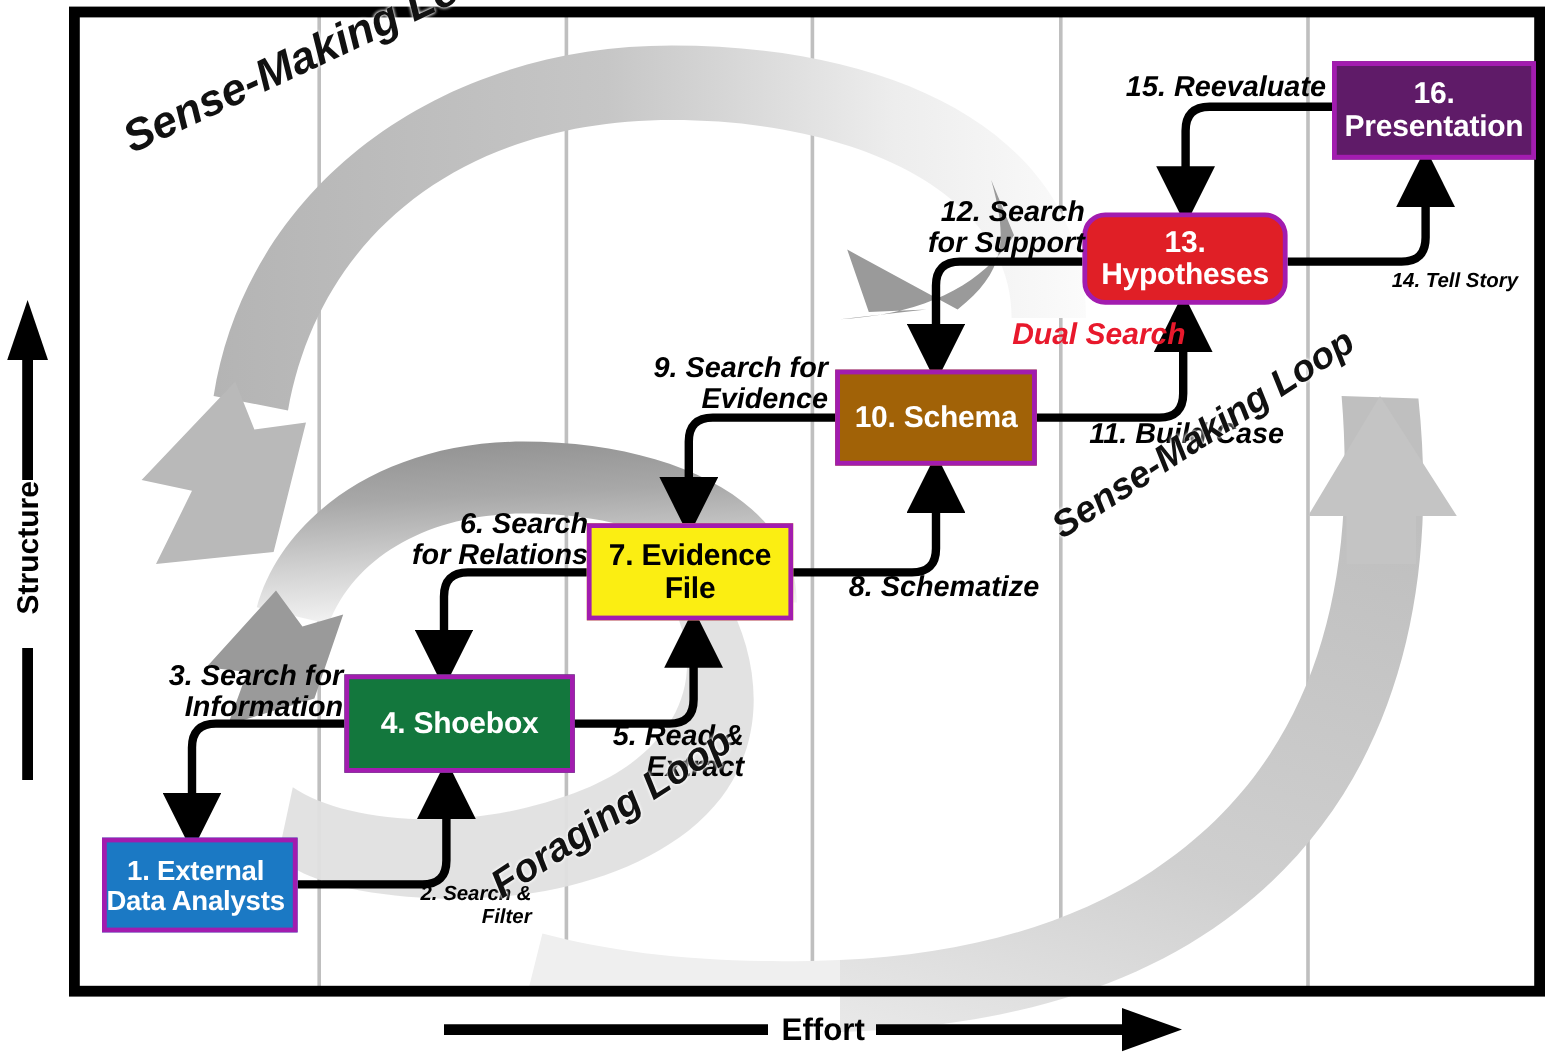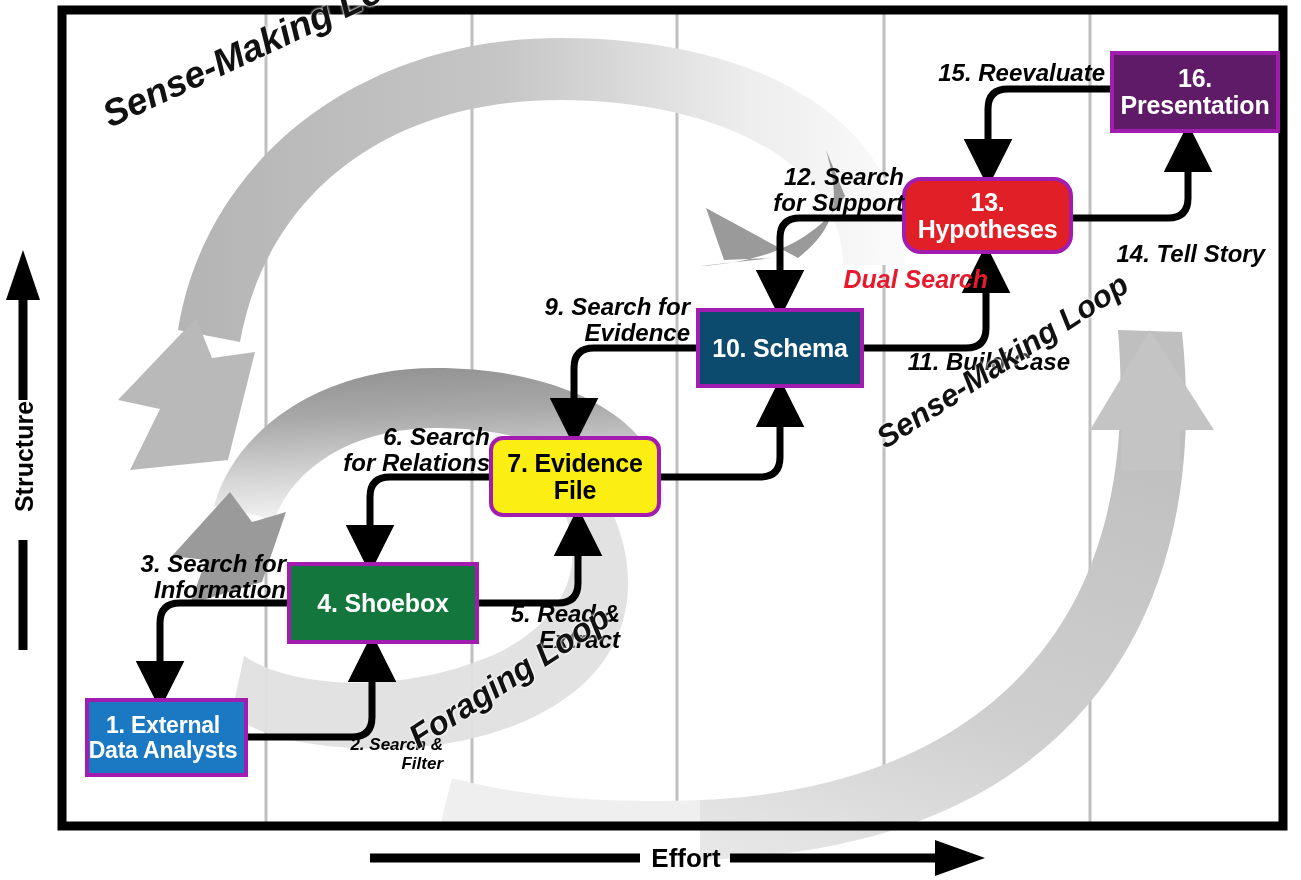--- a/index.html
+++ b/index.html
@@ -156,26 +156,26 @@
   </div>
   <div class="nodebox" style="left:85px;top:698px;width:156px;height:79px;background:transparent;border:none;color:#fff;font-size:23px;flex-direction:column;">
     <span>1. External</span>
     <span>Data Analysts</span>
   </div>
 
   <div class="nodebox" style="left:287px;top:562px;width:192px;height:82px;background:#13773D;color:#fff;font-size:25px;">
     <span>4. Shoebox</span>
   </div>
 
-  <div class="nodebox" style="left:489px;top:436px;width:172px;height:81px;background:#FBEE12;color:#000;font-size:25px;flex-direction:column;border-radius:14px;">
+  <div class="nodebox" style="left:489px;top:436px;width:172px;height:81px;background:#FBEE12;color:#000;font-size:25px;flex-direction:column;">
     <span>7. Evidence</span>
     <span>File</span>
   </div>
 
-  <div class="nodebox" style="left:696px;top:308px;width:168px;height:80px;background:#0c4a6e;color:#fff;font-size:25px;">
+  <div class="nodebox" style="left:696px;top:308px;width:168px;height:80px;background:#a16207;color:#fff;font-size:25px;">
     <span>10. Schema</span>
   </div>
 
   <div class="nodebox" style="left:902px;top:177px;width:171px;height:77px;background:#E01F26;color:#fff;font-size:25px;flex-direction:column;border-radius:19px;">
     <span>13.</span>
     <span>Hypotheses</span>
   </div>
 
   <div class="nodebox" style="left:1110px;top:51px;width:170px;height:82px;background:#5F1B68;color:#fff;font-size:25px;flex-direction:column;">
     <span>16.</span>
@@ -187,30 +187,31 @@
 
   <div class="lbl" style="left:100px;top:551px;width:186px;font-size:24px;">3. Search for
 Information</div>
 
   <div class="lbl" style="left:470px;top:601px;width:150px;font-size:24px;">5. Read &amp;
 Extract</div>
 
   <div class="lbl" style="left:330px;top:424px;width:160px;font-size:24px;">6. Search
 for Relations</div>
 
+  <div class="lbl" style="left:676px;top:477px;width:190px;font-size:24px;">8. Schematize</div>
 
   <div class="lbl" style="left:520px;top:294px;width:170px;font-size:24px;">9. Search for
 Evidence</div>
 
   <div class="lbl" style="left:880px;top:349px;width:190px;font-size:24px;">11. Build Case</div>
 
   <div class="lbl" style="left:744px;top:164px;width:160px;font-size:24px;">12. Search
 for Support</div>
 
-  <div class="lbl" style="left:1075px;top:241px;width:190px;font-size:24px;">14. Tell Story</div>
+  <div class="lbl" style="left:1075px;top:225px;width:190px;font-size:17px;">14. Tell Story</div>
 
   <div class="lbl" style="left:905px;top:60px;width:200px;font-size:24px;">15. Reevaluate</div>
 
   <div class="lbl" style="left:818px;top:266px;width:170px;font-size:25px;color:#E8192C;">Dual Search</div>
 
   <div style="position:absolute;left:96px;top:98px;width:680px;transform:rotate(-25deg);
               transform-origin:left top;font-size:37px;font-weight:bold;font-style:italic;
               color:#111;letter-spacing:0px;text-shadow:0 0 3px #fff,0 0 3px #fff;">Sense-Making Loop for Analysts</div>
 
   <div style="position:absolute;left:402px;top:724px;width:330px;transform:rotate(-33deg);

